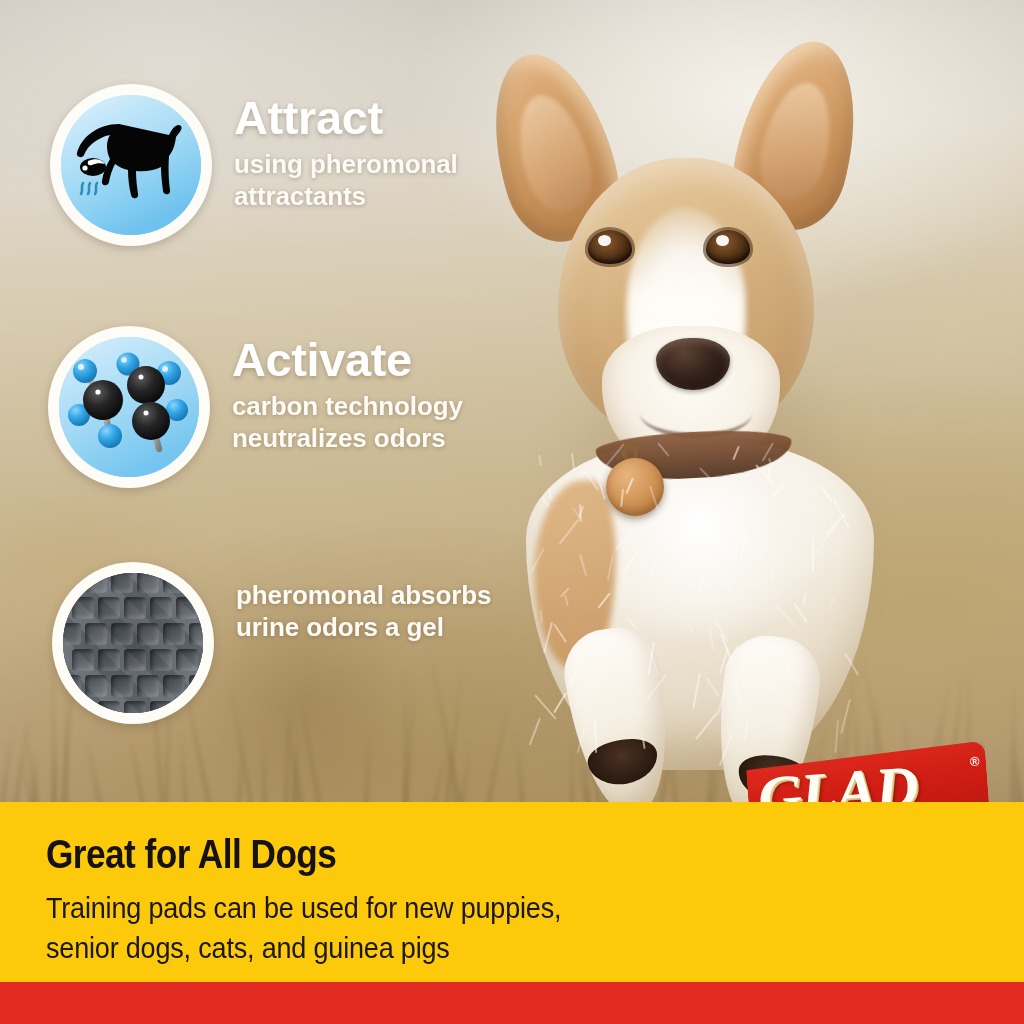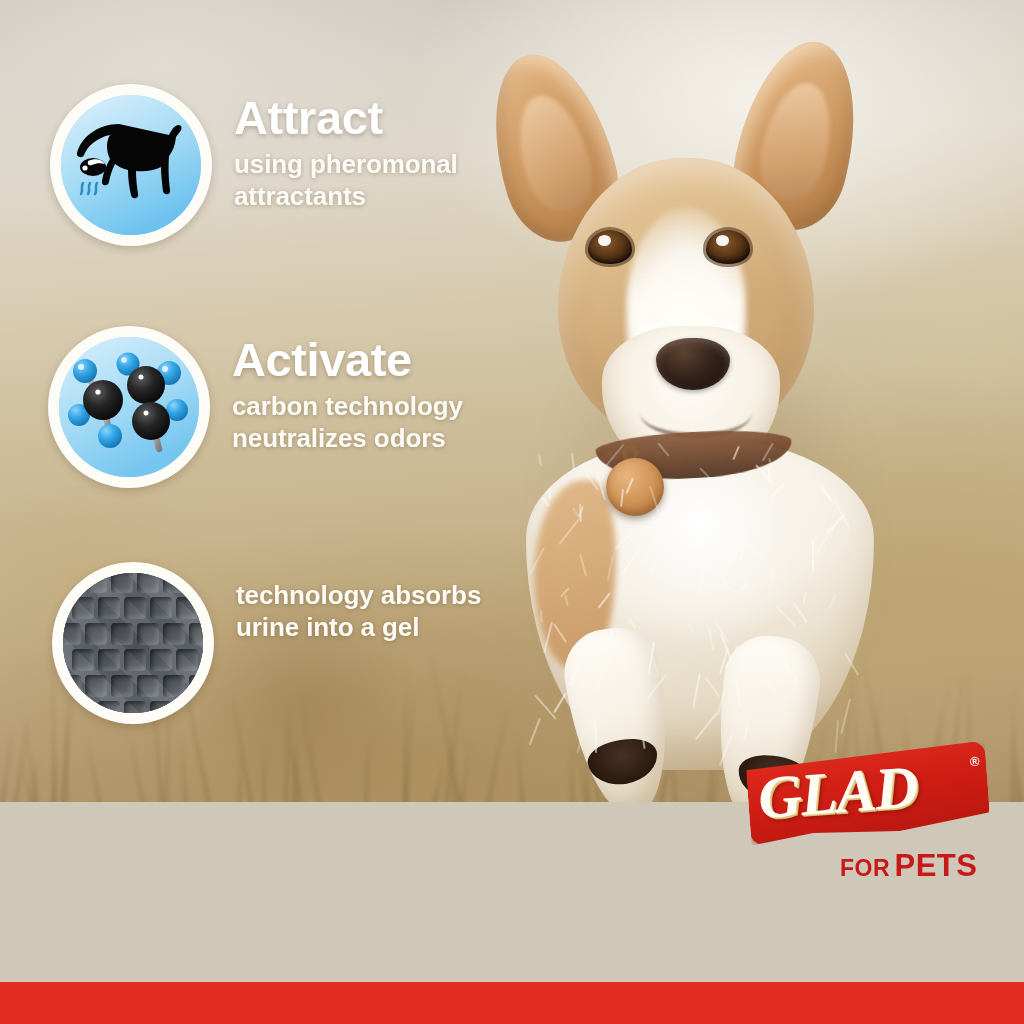--- a/index.html
+++ b/index.html
@@ -622,32 +622,39 @@
               <div class="quilt-dimple" style="left:35px;top:128px"></div>
               <div class="quilt-dimple" style="left:61px;top:128px"></div>
               <div class="quilt-dimple" style="left:87px;top:128px"></div>
               <div class="quilt-dimple" style="left:113px;top:128px"></div>
               <div class="quilt-dimple" style="left:139px;top:128px"></div>
             </div>
         </div>
       </div>
       <div class="f-text">
         <div class="f-sub">
-          <span>technology absorbs</span><br>
-          <span>urine into a gel</span>
+          <span>pheromonal absorbs</span><br>
+          <span>urine odors a gel</span>
         </div>
       </div>
     </div>
   </div>
 
   <div class="logo">
     <div class="logo-banner"></div>
     <div class="logo-word">GLAD</div>
     <div class="logo-r">®</div>
     <div class="logo-pets">
       <span class="for">FOR</span>
       <span class="pets">PETS</span>
     </div>
   </div>
 
+  <div class="yellow">
+    <div class="foot-head">Great for All Dogs</div>
+    <div class="foot-body">
+      <span>Training pads can be used for new puppies,</span><br>
+      <span>senior dogs, cats, and guinea pigs</span>
+    </div>
+  </div>
   <div class="redbar"></div>
 
 </div>
 
 </body></html>

